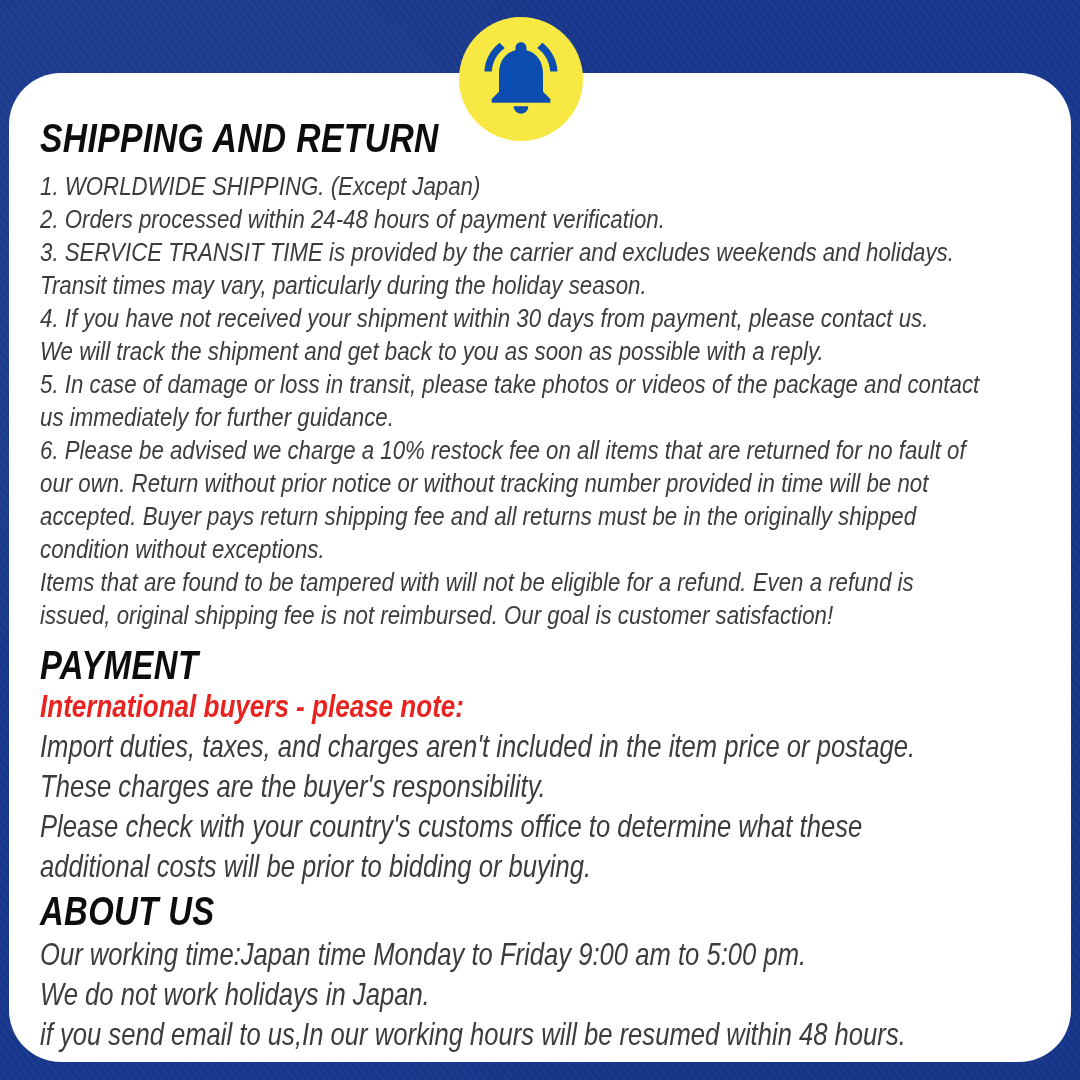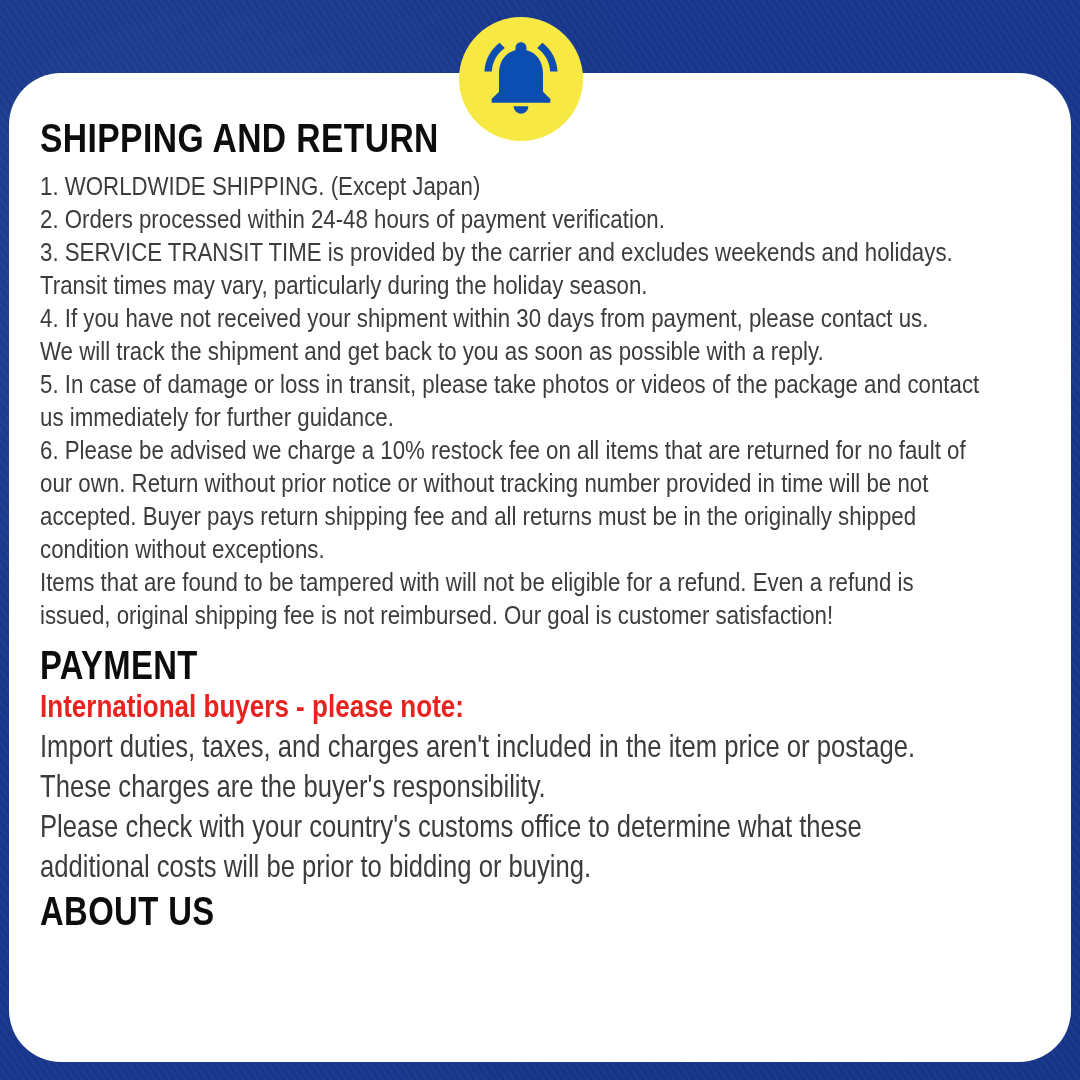--- a/index.html
+++ b/index.html
@@ -23,21 +23,21 @@
   }
   .badge {
     position: absolute;
     left: 459px; top: 17px;
     width: 124px; height: 124px;
     border-radius: 50%;
     background: #f8e843;
     display: flex; align-items: center; justify-content: center;
     z-index: 2;
   }
-  .content { padding: 43px 28px 0 31px; }
+  .content { padding: 43px 28px 0 31px; font-style: italic; }
   .h {
     font-weight: bold;
     color: #0d0d0d;
     white-space: nowrap;
     transform: scaleX(0.82);
     transform-origin: 0 50%;
     letter-spacing: 0.5px;
   }
   .h1 { font-size: 41px; line-height: 44px; margin-bottom: 10px; }
   .h2 { font-size: 40px; line-height: 46px; margin-top: 10px; }
@@ -86,20 +86,25 @@
     <div class="h h2">PAYMENT</div>
     <div>
       <div class="note">International buyers - please note:</div>
       <div class="line lg">Import duties, taxes, and charges aren't included in the item price or postage.</div>
       <div class="line lg">These charges are the buyer's responsibility.</div>
       <div class="line lg">Please check with your country's customs office to determine what these</div>
       <div class="line lg">additional costs will be prior to bidding or buying.</div>
     </div>
 
     <div class="h h3">ABOUT US</div>
+    <div>
+      <div class="line lg">Our working time:Japan time Monday to Friday 9:00 am to 5:00 pm.</div>
+      <div class="line lg">We do not work holidays in Japan.</div>
+      <div class="line lg">if you send email to us,In our working hours will be resumed within 48 hours.</div>
+    </div>
 
   </div>
 </div>
 
 <div class="badge">
   <span>
     <svg viewBox="0 0 24 24" width="88" height="88" aria-hidden="true">
       <path fill="#0b4db0" d="M7.58 4.08 6.15 2.65C3.75 4.48 2.17 7.3 2.03 10.5h2c.15-2.65 1.51-4.97 3.55-6.42zm12.39 6.42h2c-.15-3.2-1.73-6.02-4.12-7.85l-1.42 1.43c2.02 1.45 3.39 3.77 3.54 6.42zM18 11c0-3.07-1.64-5.64-4.5-6.32V4c0-.83-.67-1.5-1.5-1.5s-1.5.67-1.5 1.5v.68C7.63 5.36 6 7.92 6 11v5l-2 2v1h16v-1l-2-2v-5zm-6 11c.14 0 .27-.01.4-.04.65-.14 1.18-.58 1.44-1.18.1-.24.15-.5.15-.78h-4c.01 1.1.9 2 2.01 2z"></path>
     </svg>
   </span>

